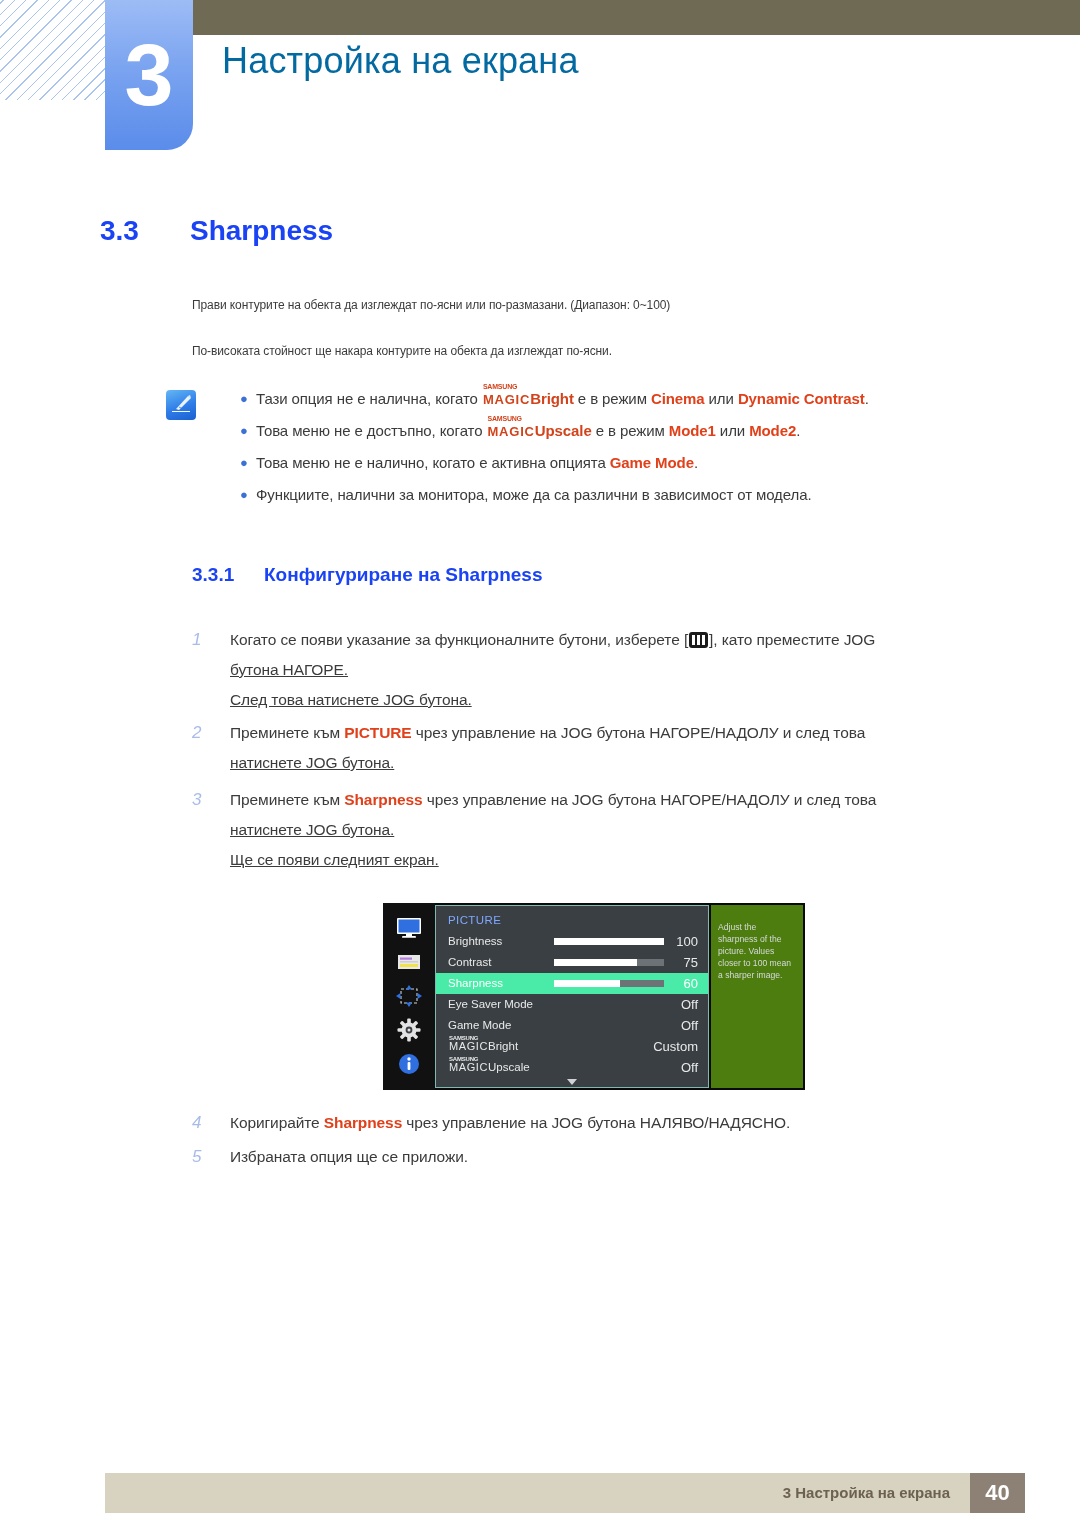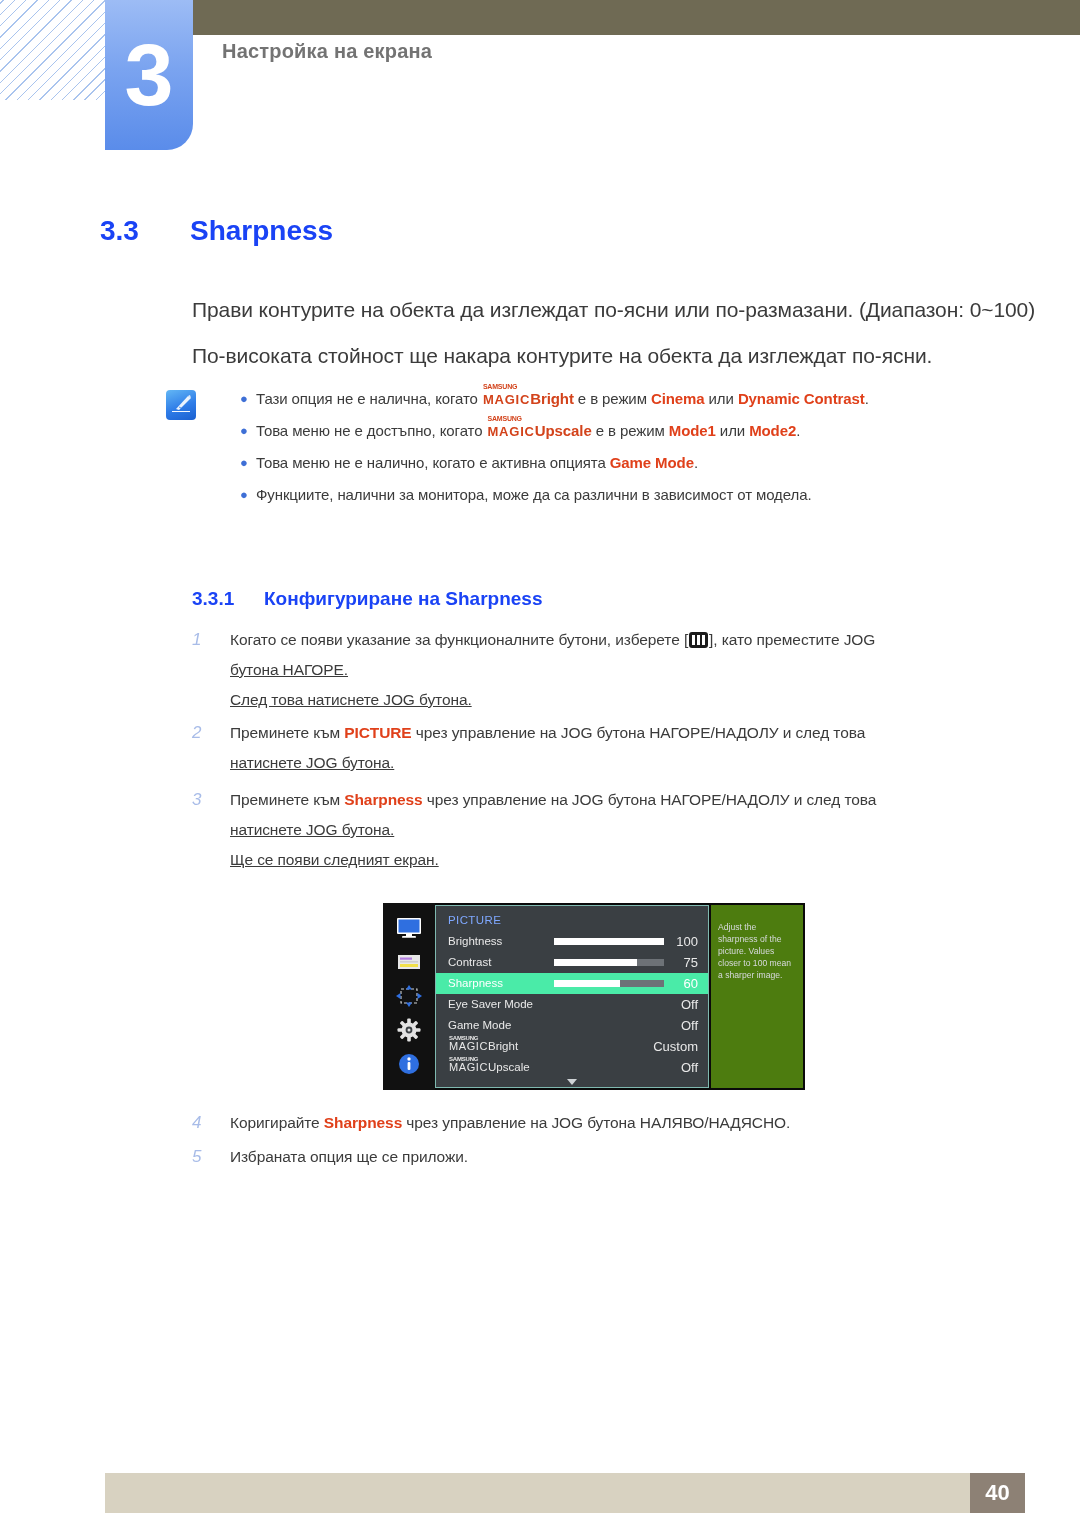--- a/index.html
+++ b/index.html
@@ -29,37 +29,37 @@
     position:absolute;left:105px;top:0;width:88px;height:150px;
     background:linear-gradient(180deg,#9dbcf5 0%,#7ba4f0 45%,#5a8cea 100%);
     border-bottom-right-radius:26px;
     color:#ffffff;
     font-size:88px;font-weight:bold;
     line-height:150px;
     text-align:center;
   }
   .chap-title{
     position:absolute;left:222px;top:40px;
-    font-size:20px;font-weight:bold;color:#737373;
+    font-size:36px;font-weight:normal;color:#0369a1;
     letter-spacing:0.2px;
   }
 
   
   .sec-num{
     position:absolute;left:100px;top:215px;
     font-size:28px;font-weight:bold;color:#1a43f5;
   }
   .sec-title{
     position:absolute;left:190px;top:215px;
     font-size:28px;font-weight:bold;color:#1a43f5;
   }
 
   .para{
     position:absolute;left:192px;
-    font-size:21px;color:#3b3b3b;
+    font-size:12px;color:#3b3b3b;
     letter-spacing:-0.1px;
   }
   #p1{top:298px;}
   #p2{top:344px;}
 
   
   .note-icon{
     position:absolute;left:166px;top:390px;width:30px;height:30px;
     border-radius:4px;
     background:linear-gradient(160deg,#63b7f5 0%,#2f7de8 55%,#1a5fd0 100%);
@@ -97,21 +97,21 @@
     white-space:nowrap;
   }
   .magic .mg{
     font-size:13px;letter-spacing:0.8px;font-weight:bold;margin-top:18px;
   }
   .orange{color:#e0401a;font-weight:bold;}
   .orange-plain{color:#d3431b;font-weight:bold;}
 
   
   .subsec{
-    position:absolute;left:192px;top:588px;
+    position:absolute;left:192px;top:564px;
     font-size:19px;font-weight:bold;color:#1a43f5;
   }
   .subsec .n{display:inline-block;width:72px;}
 
   
   .step{
     position:absolute;left:192px;width:810px;
     font-size:15.5px;color:#3b3b3b;
     line-height:30px;letter-spacing:-0.1px;
   }
@@ -393,14 +393,15 @@
   <span class="num">4</span>
   <span class="body"><span>Коригирайте </span><span class="orange">Sharpness</span><span> чрез управление на JOG бутона НАЛЯВО/НАДЯСНО.</span></span>
 </div>
 
 <div class="step" id="s5">
   <span class="num">5</span>
   <span class="body">Избраната опция ще се приложи.</span>
 </div>
 
 <div class="footer">
+  <div class="footer-txt">3 Настройка на екрана</div>
   <div class="page-box">40</div>
 </div>
 
 </body></html>

